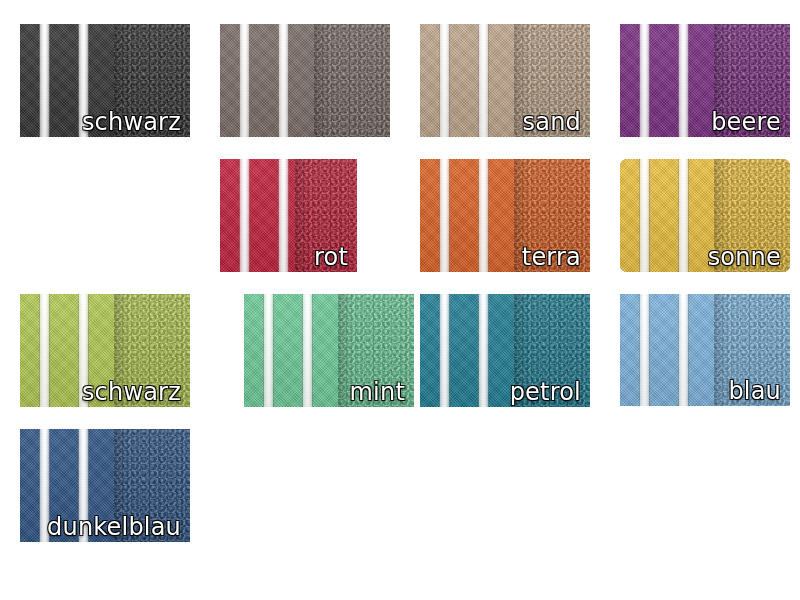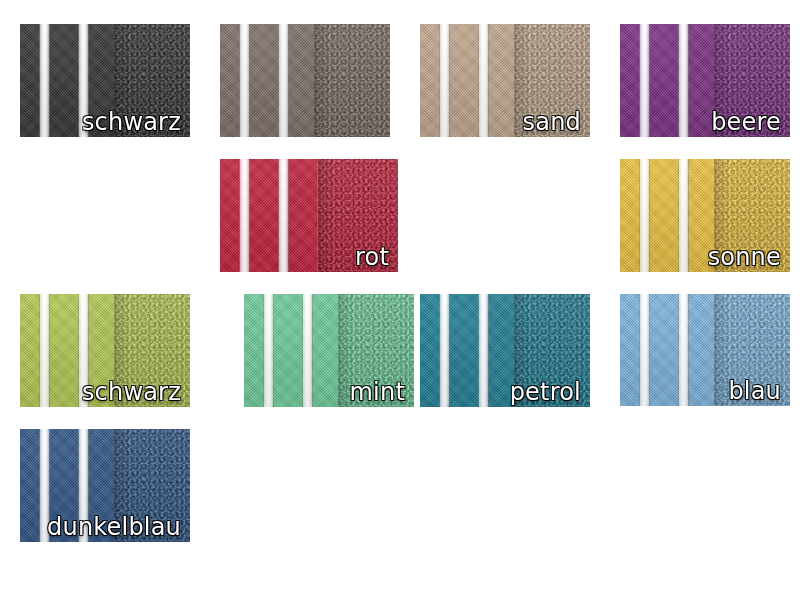--- a/index.html
+++ b/index.html
@@ -192,32 +192,43 @@
       <div class="weave"></div>
       <div class="stripes">
         <div class="stripe s1"></div>
         <div class="stripe s2"></div>
         <div class="stripe s3"></div>
       </div>
       <div class="plush"></div>
       <div class="shade"></div>
       <div class="label">beere</div>
     </div>
-    <div class="swatch" style="--c: #c41e3a; left: 220px; top: 159px; width: 178px; height: 113px;">
+    <div class="swatch" style="--c: #c41e3a; left: 220px; top: 159px; width: 137px; height: 113px;">
       <div class="weave"></div>
       <div class="stripes">
         <div class="stripe s1"></div>
         <div class="stripe s2"></div>
         <div class="stripe s3"></div>
       </div>
       <div class="plush"></div>
       <div class="shade"></div>
       <div class="label">rot</div>
     </div>
-    <div class="swatch" style="--c: #f0c440; left: 620px; top: 159px; width: 170px; height: 113px;">
+    <div class="swatch" style="--c: #e06224; left: 420px; top: 159px; width: 170px; height: 113px;">
+      <div class="weave"></div>
+      <div class="stripes">
+        <div class="stripe s1"></div>
+        <div class="stripe s2"></div>
+        <div class="stripe s3"></div>
+      </div>
+      <div class="plush"></div>
+      <div class="shade"></div>
+      <div class="label">terra</div>
+    </div>
+    <div class="swatch" style="--c: #f0c440; left: 620px; top: 159px; width: 170px; height: 113px; border-radius: 7px;">
       <div class="weave"></div>
       <div class="stripes">
         <div class="stripe s1"></div>
         <div class="stripe s2"></div>
         <div class="stripe s3"></div>
       </div>
       <div class="plush"></div>
       <div class="shade"></div>
       <div class="label">sonne</div>
     </div>

